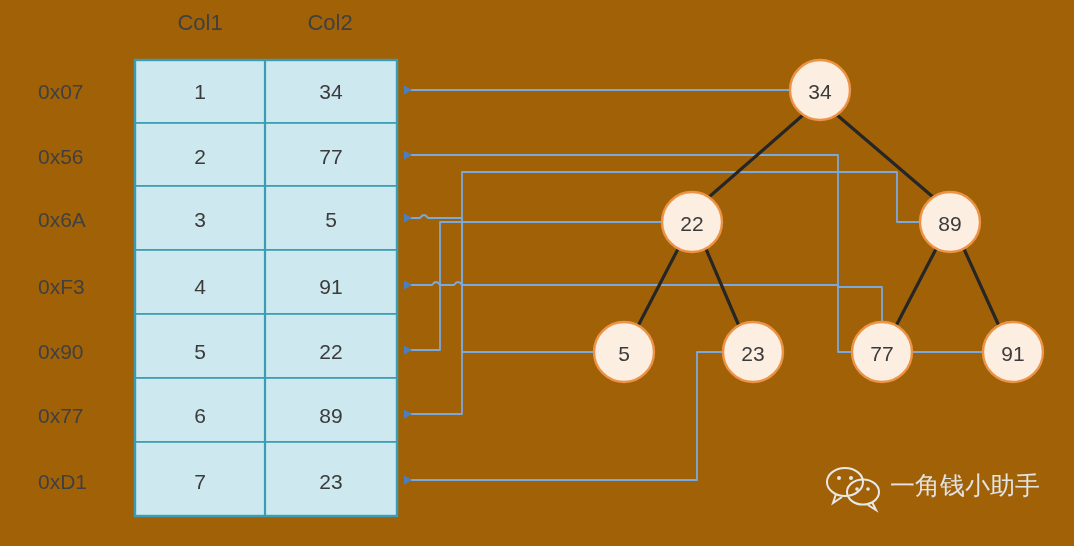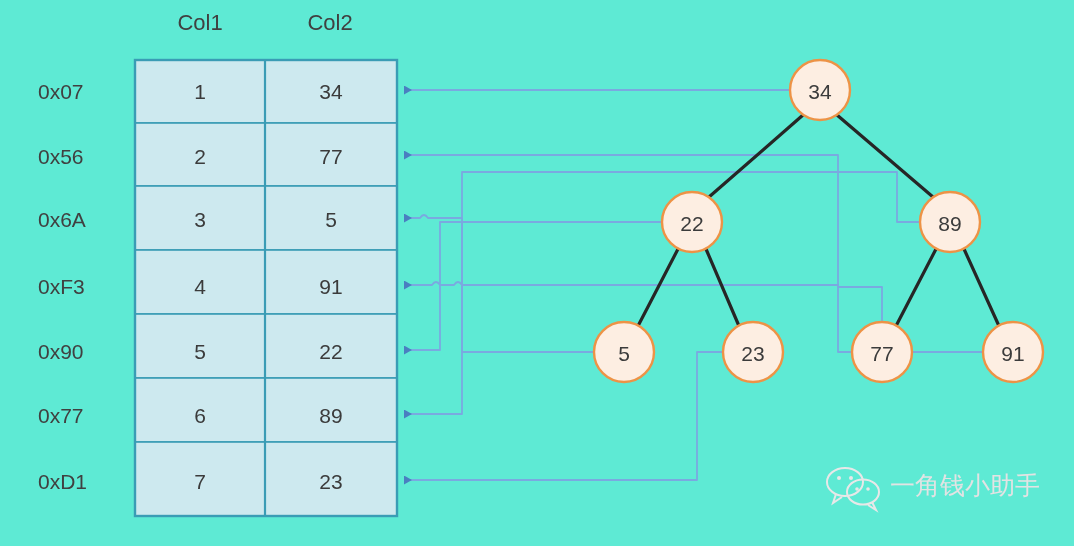--- a/index.html
+++ b/index.html
@@ -7,21 +7,21 @@
     padding: 0;
     background: #ffffff;
   }
   body {
     font-family: "Liberation Sans", sans-serif;
   }
   #stage {
     position: relative;
     width: 1074px;
     height: 546px;
-    background: #5eead4;
+    background: #a16207;
     overflow: hidden;
   }
   #diagram {
     position: absolute;
     top: 0;
     left: 0;
     width: 1074px;
     height: 546px;
   }
   .col-header {

